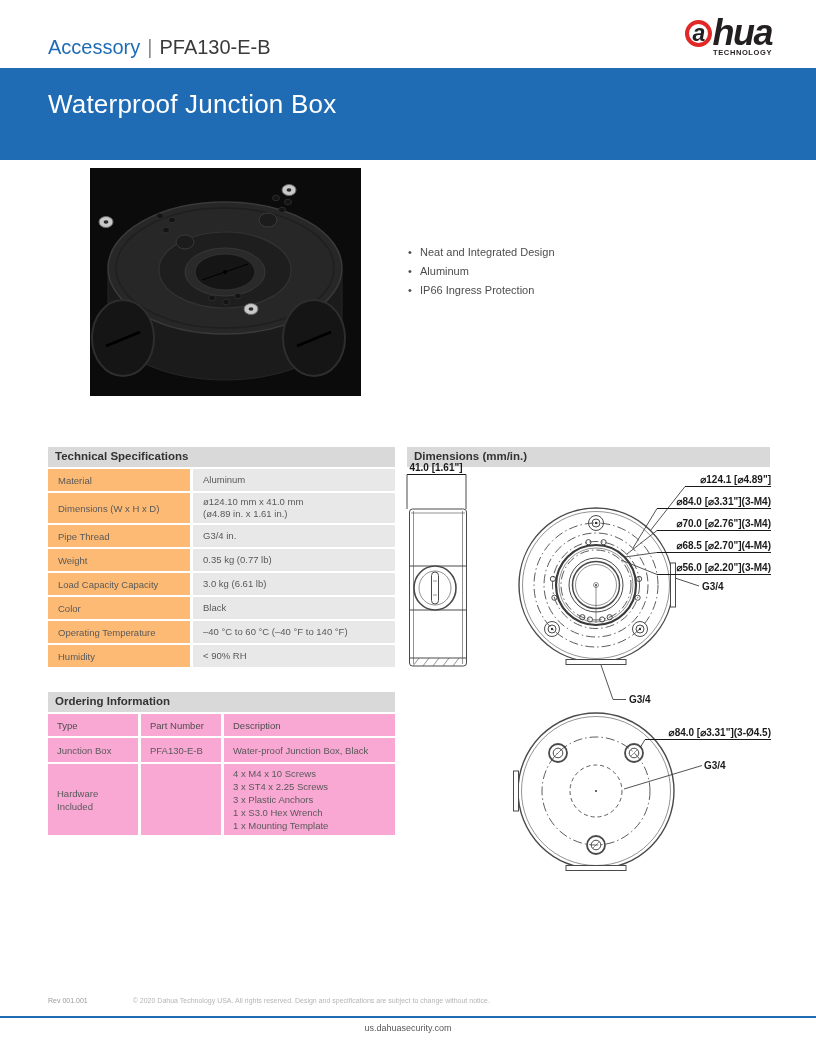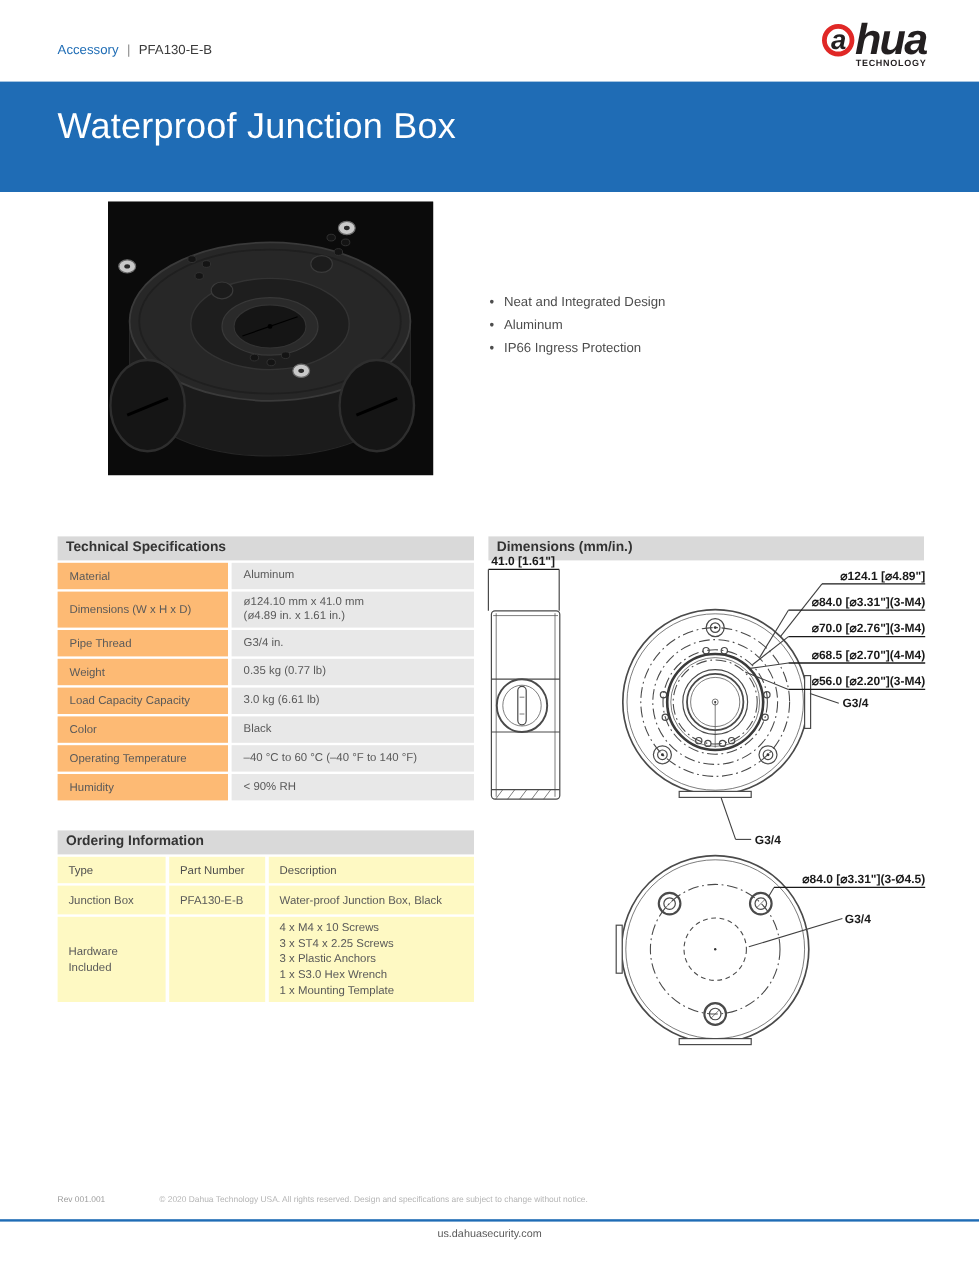--- a/index.html
+++ b/index.html
@@ -1,34 +1,34 @@
 <!DOCTYPE html>
 <html><head>
 <meta charset="utf-8">
 <style>
   * { margin:0; padding:0; box-sizing:border-box; }
   body { background:#888; font-family:"Liberation Sans", sans-serif; }
   .page { position:relative; width:816px; height:1056px; background:#ffffff; margin:0 auto; overflow:hidden; }
 
   
-  .topbar { position:absolute; left:48px; top:36px; font-size:11px; }
+  .topbar { position:absolute; left:48px; top:36px; font-size:20px; }
   .crumb-cat { color:#1E6CB5; }
   .crumb-sep { color:#8a8a8a; margin:0 7px; }
   .crumb-model { color:#3a3a3a; }
 
   .logo { position:absolute; right:44px; top:17px; text-align:right; color:#231F20; }
   .logo-word { display:flex; align-items:center; justify-content:flex-end; }
   .logo-a { display:inline-flex; width:27px; height:27px; border:4px solid #E02826; border-radius:50%;
             align-items:center; justify-content:center; font-size:23px; font-weight:800; font-style:italic; }
   .logo-rest { font-size:36px; font-weight:800; font-style:italic; letter-spacing:-1.5px; line-height:32px; }
   .logo-sub { font-size:7.5px; font-weight:bold; letter-spacing:0.6px; margin-top:-1px; }
 
   
   .banner { position:absolute; left:0; top:68px; width:816px; height:92px; background:#1F6CB5; }
-  .banner-title { position:absolute; left:48px; top:21px; color:#ffffff; font-size:30px; font-weight:300; letter-spacing:0.2px; }
+  .banner-title { position:absolute; left:48px; top:21px; color:#ffffff; font-size:26px; font-weight:300; letter-spacing:0.2px; }
 
   
   .product-img { position:absolute; left:90px; top:168px; width:271px; height:228px; background:#0b0b0b; }
   .highlights { position:absolute; left:408px; top:243px; list-style:none; }
   .highlights li { font-size:11px; color:#4d4d4d; line-height:19px; padding-left:12px; position:relative; }
   .highlights li::before { content:"•"; position:absolute; left:0; color:#4d4d4d; }
 
   
   .sec-header { position:absolute; height:20px; background:#D9D9D9; color:#333333;
                 font-size:11.5px; font-weight:bold; padding:3px 7px 0 7px; }
@@ -42,21 +42,21 @@
   .spec-label { width:142px; background:#fdba74; color:#595959; font-size:9.5px;
                 display:flex; align-items:center; padding:0 10px; margin-right:3px; min-height:22px; }
   .spec-value { flex:1; background:#E8E8E8; color:#595959; font-size:9.5px;
                 display:flex; align-items:center; padding:3px 10px; min-height:22px;
                 white-space:pre-line; line-height:12px; }
   .spec-row.tall .spec-label, .spec-row.tall .spec-value { min-height:28px; }
 
   
   .order-table { position:absolute; left:48px; top:714px; width:347px; }
   .order-row { display:flex; margin-bottom:2px; }
-  .order-cell { background:#fef9c3; color:#595959; font-size:9.5px; display:flex; align-items:center;
+  .order-cell { background:#f9a8d4; color:#595959; font-size:9.5px; display:flex; align-items:center;
                 padding:3px 9px; white-space:pre-line; line-height:13px; }
   .oc-type { width:90px; margin-right:3px; }
   .oc-part { width:80px; margin-right:3px; }
   .oc-desc { flex:1; }
   .order-head .order-cell { min-height:22px; color:#4d4d4d; }
   .order-r1 .order-cell { min-height:24px; }
   .order-r2 .order-cell { min-height:66px; }
 
   
   .dims-svg { position:absolute; left:405px; top:462px; }

